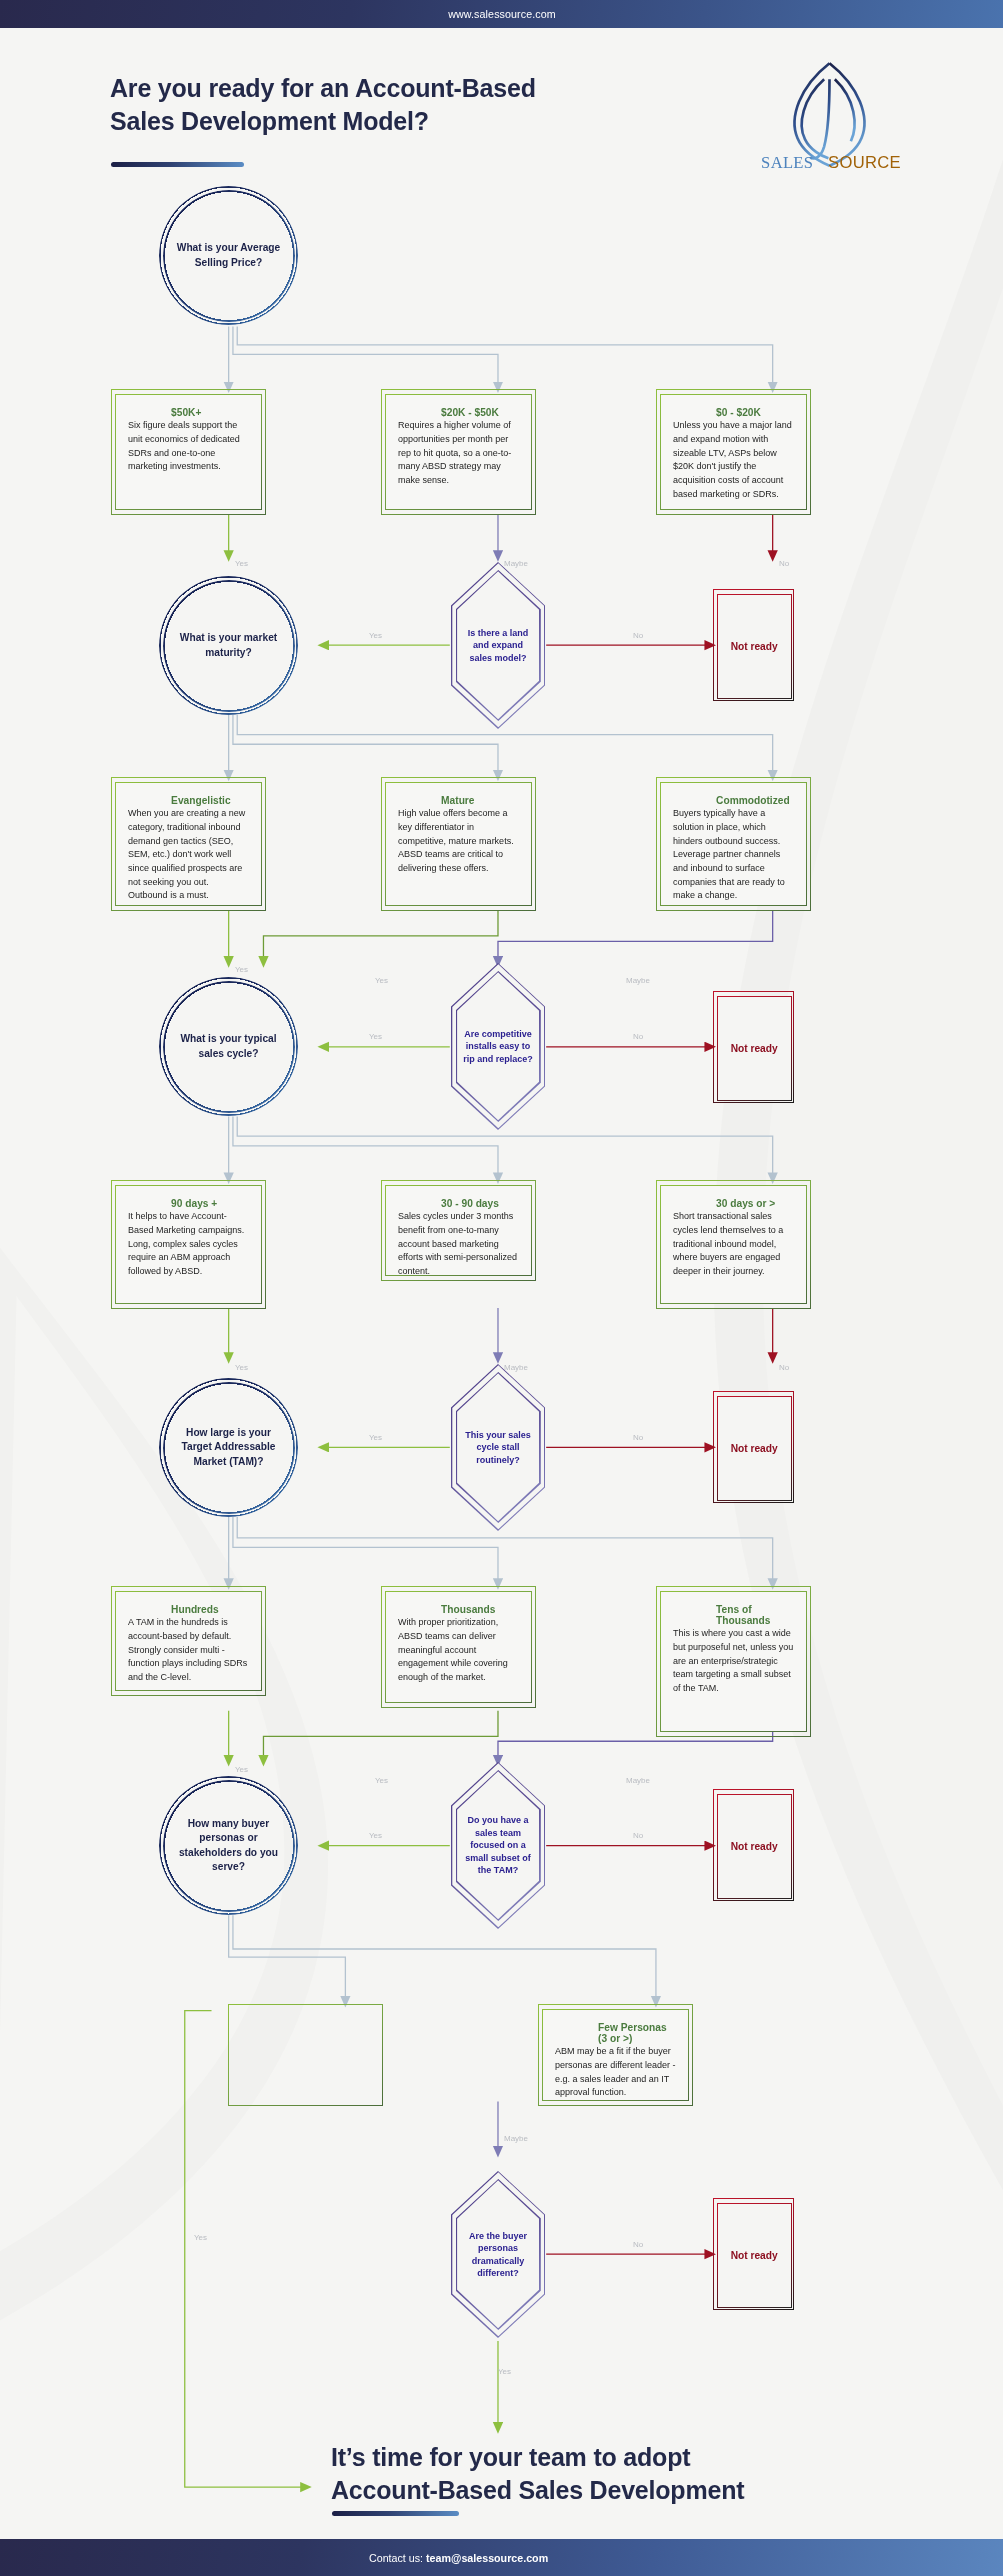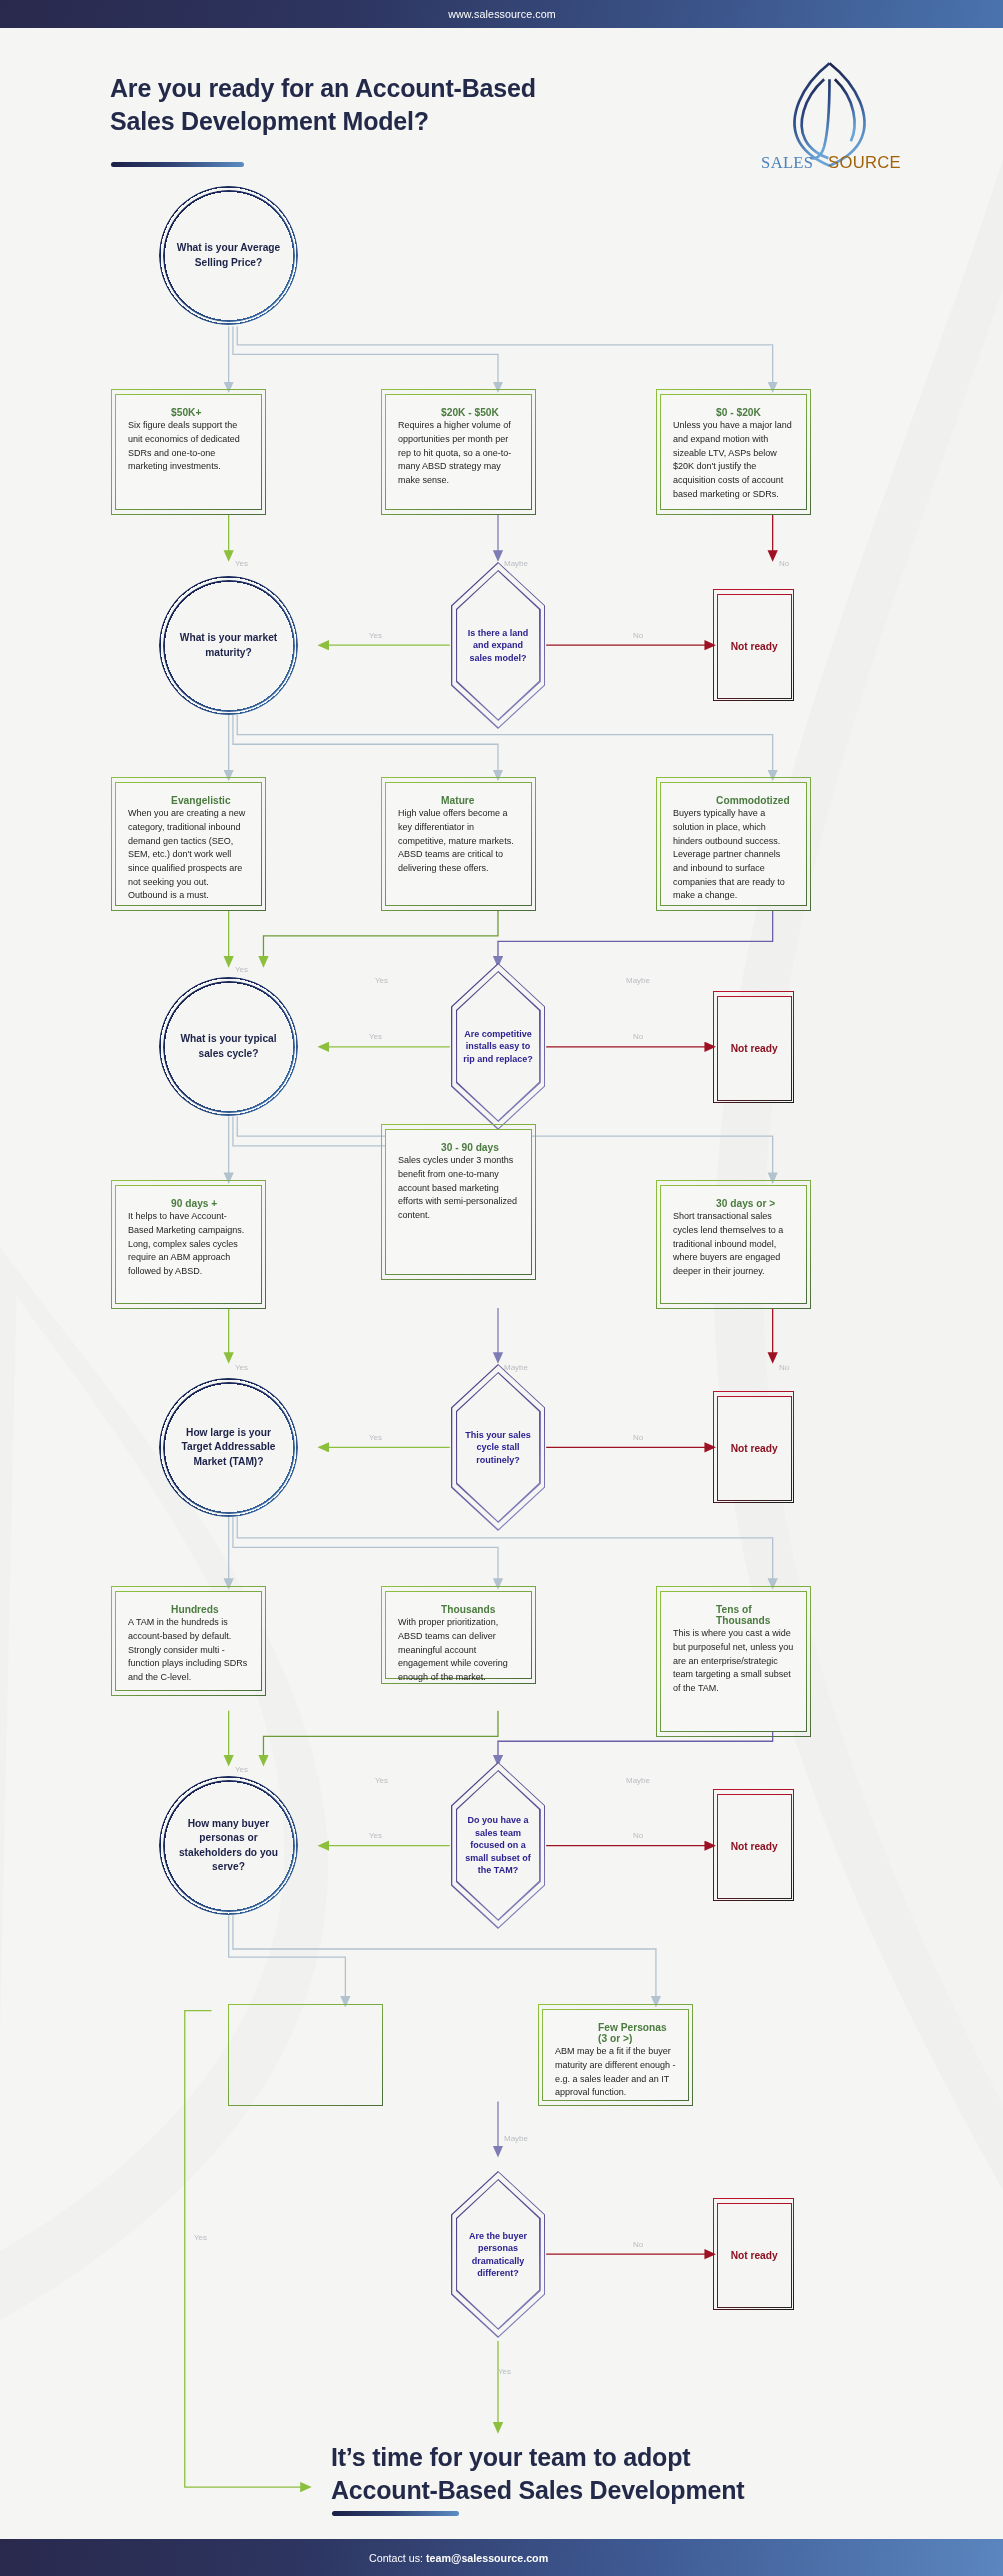--- a/index.html
+++ b/index.html
@@ -452,21 +452,21 @@
     </div>
   </div>
 
   <div class="node card" style="left:111px;top:1180px;height:129px">
     <div class="c-outer"></div>
     <div class="c-inner">
       <div class="c-head">90 days +</div>
       <div class="c-body">It helps to have Account-Based Marketing campaigns. Long, complex sales cycles require an ABM approach followed by ABSD.</div>
     </div>
   </div>
-  <div class="node card" style="left:381px;top:1124px;height:156px">
+  <div class="node card" style="left:381px;top:1180px;height:101px">
     <div class="c-outer"></div>
     <div class="c-inner">
       <div class="c-head">30 - 90 days</div>
       <div class="c-body">Sales cycles under 3 months benefit from one-to-many account based marketing efforts with semi-personalized content.</div>
     </div>
   </div>
   <div class="node card" style="left:656px;top:1180px;height:129px">
     <div class="c-outer"></div>
     <div class="c-inner">
       <div class="c-head">30 days or &gt;</div>
@@ -491,21 +491,21 @@
     </div>
   </div>
 
   <div class="node card" style="left:111px;top:1586px;height:110px">
     <div class="c-outer"></div>
     <div class="c-inner">
       <div class="c-head">Hundreds</div>
       <div class="c-body">A TAM in the hundreds is account-based by default. Strongly consider multi - function plays including SDRs and the C-level.</div>
     </div>
   </div>
-  <div class="node card" style="left:381px;top:1586px;height:98px">
+  <div class="node card" style="left:381px;top:1586px;height:122px">
     <div class="c-outer"></div>
     <div class="c-inner">
       <div class="c-head">Thousands</div>
       <div class="c-body">With proper prioritization, ABSD teams can deliver meaningful account engagement while covering enough of the market.</div>
     </div>
   </div>
   <div class="node card" style="left:656px;top:1586px;height:151px">
     <div class="c-outer"></div>
     <div class="c-inner">
       <div class="c-head">Tens of Thousands</div>
@@ -530,21 +530,21 @@
     </div>
   </div>
 
   <div class="node card" style="left:228px;top:2004px;height:102px">
     <div class="c-outer"></div>
   </div>
   <div class="node card" style="left:538px;top:2004px;height:102px">
     <div class="c-outer"></div>
     <div class="c-inner">
       <div class="c-head">Few Personas (3 or &gt;)</div>
-      <div class="c-body">ABM may be a fit if the buyer maturity are different enough - e.g. a sales leader and an IT approval function.</div>
+      <div class="c-body">ABM may be a fit if the buyer personas are different leader - e.g. a sales leader and an IT approval function.</div>
     </div>
   </div>
 
   <div class="node hex" style="left:451px;top:2171px">
     <div class="hx-outer"></div>
     <div class="hx-inner"></div>
     <div class="hxtext">Are the buyer personas dramatically different?</div>
   </div>
   <div class="node notready" style="left:713px;top:2198px">
     <div class="nr-outer"></div>

